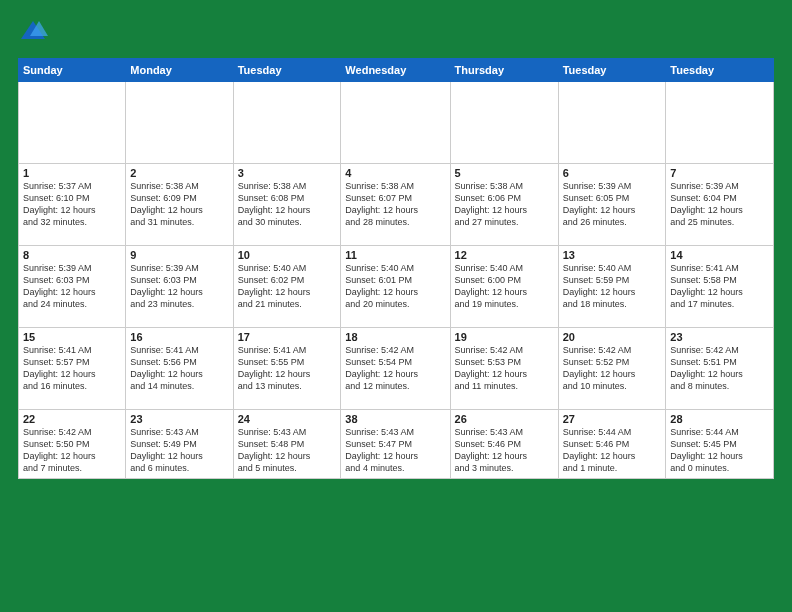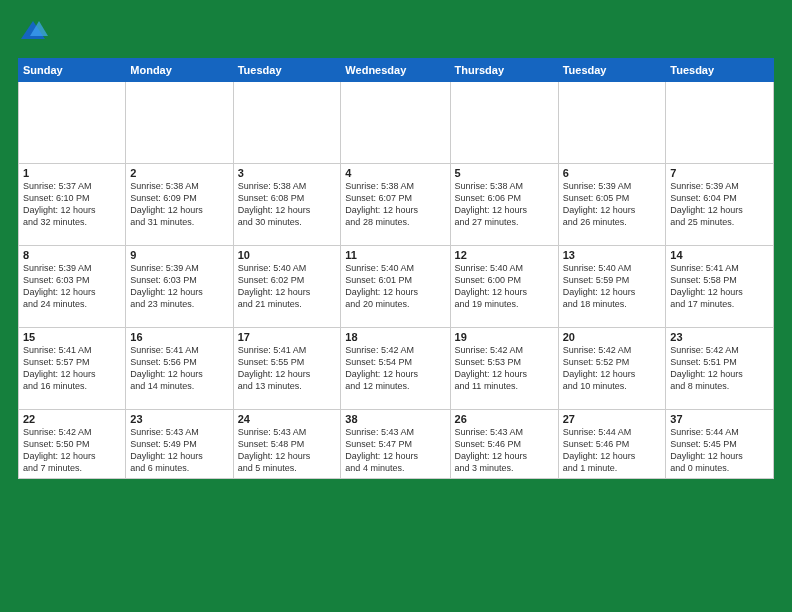--- a/index.html
+++ b/index.html
@@ -245,19 +245,19 @@
           </td>
           <td>
             <span class="day-num">26</span>
             <div class="day-info">Sunrise: 5:43 AM<br>Sunset: 5:46 PM<br>Daylight: 12 hours<br>and 3 minutes.</div>
           </td>
           <td>
             <span class="day-num">27</span>
             <div class="day-info">Sunrise: 5:44 AM<br>Sunset: 5:46 PM<br>Daylight: 12 hours<br>and 1 minute.</div>
           </td>
           <td>
-            <span class="day-num">37</span>
+            <span class="day-num">28</span>
             <div class="day-info">Sunrise: 5:44 AM<br>Sunset: 5:45 PM<br>Daylight: 12 hours<br>and 0 minutes.</div>
           </td>
         </tr>
       </tbody>
   </table>
 </div>
 
 </body></html>

